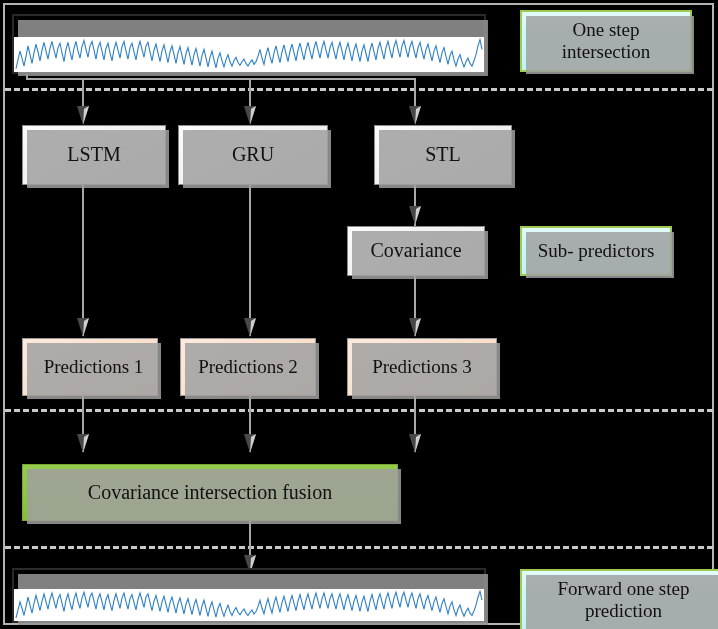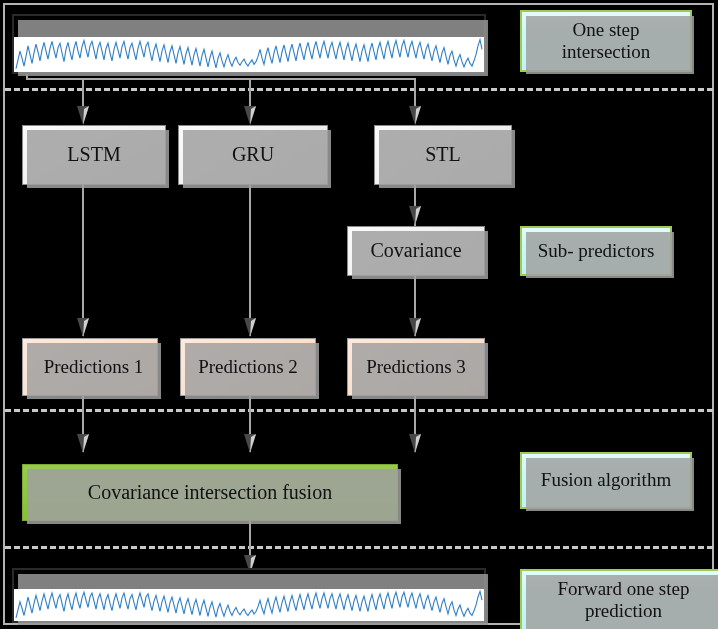--- a/index.html
+++ b/index.html
@@ -275,34 +275,30 @@
   <div class="node box-peach" style="left:22px; top:338px; width:136px; height:58px;padding-left:7px;">
     <div class="shadow-layer"></div>
     <span>Predictions 1</span>
   </div>
 
   <div class="node box-peach" style="left:180px; top:338px; width:136px; height:58px;">
     <div class="shadow-layer"></div>
     <span>Predictions 2</span>
   </div>
 
-  <div class="node box-peach" style="left:347px; top:338px; width:138px; height:58px;">
+  <div class="node box-peach" style="left:347px; top:338px; width:150px; height:58px;">
     <div class="shadow-layer"></div>
     <span>Predictions 3</span>
   </div>
 
   <div class="node box-green" style="left:22px; top:464px; width:376px; height:57px;">
     <div class="shadow-layer"></div>
     <span>Covariance intersection fusion</span>
   </div>
 
-  <div class="node box-cyan" style="left:520px; top:452px; width:172px; height:57px;">
-    <div class="shadow-layer"></div>
-    <span>Fusion algorithm</span>
-  </div>
 
   <div class="wave-panel" style="left:12px; top:568px; width:474px; height:55px;">
     <div class="wave-shadow"></div>
     <div class="wave-inner">
       <svg viewBox="0 0 470 40" preserveAspectRatio="none">
         <polyline fill="none" stroke="#2f7fc4" stroke-width="1.1" vector-effect="non-scaling-stroke" points="2,36 4,26 6,16 8,24 10,33 12,22 14,10 16,20 18,30 20,18 22,8 24,17 26,27 28,15 30,6 32,16 34,25 36,13 38,5 40,15 42,24 44,12 46,7 48,18 50,28 52,14 54,6 56,17 58,26 60,13 62,5 64,16 66,24 68,11 70,4 72,14 74,23 76,10 78,5 80,15 82,25 84,12 86,6 88,16 90,26 92,13 94,7 96,18 98,27 100,14 102,6 104,15 106,24 108,11 110,5 112,16 114,25 116,12 118,7 120,17 122,26 124,13 126,5 128,14 130,23 132,10 134,6 136,17 138,27 140,15 142,8 144,18 146,28 148,16 150,9 152,19 154,29 156,17 158,10 160,20 162,30 164,18 166,11 168,21 170,31 172,19 174,12 176,22 178,32 180,20 182,13 184,23 186,33 188,21 190,14 192,24 194,34 196,23 198,16 200,26 202,35 204,24 206,18 208,27 210,34 212,26 214,20 216,28 218,33 220,27 222,23 224,29 226,32 228,28 230,25 232,30 234,33 236,29 238,26 240,31 242,28 244,22 246,14 248,24 250,31 252,20 254,12 256,22 258,30 260,18 262,10 264,20 266,29 268,17 270,9 272,19 274,28 276,16 278,8 280,18 282,27 284,15 286,7 288,17 290,26 292,14 294,6 296,16 298,25 300,13 302,5 304,15 306,24 308,12 310,5 312,15 314,24 316,12 318,6 320,16 322,25 324,13 326,6 328,16 330,26 332,14 334,7 336,17 338,27 340,15 342,8 344,18 346,28 348,16 350,9 352,19 354,28 356,15 358,7 360,17 362,26 364,13 366,6 368,16 370,25 372,12 374,5 376,15 378,24 380,11 382,4 384,14 386,23 388,10 390,4 392,14 394,23 396,11 398,5 400,15 402,24 404,12 406,6 408,16 410,25 412,14 414,8 416,18 418,27 420,16 422,10 424,20 426,29 428,18 430,12 432,22 434,31 436,21 438,16 440,26 442,33 444,25 446,20 448,28 450,34 452,28 454,24 456,30 458,33 460,27 462,20 464,10 466,3 468,14"></polyline>
       </svg>
     </div>
   </div>
 

